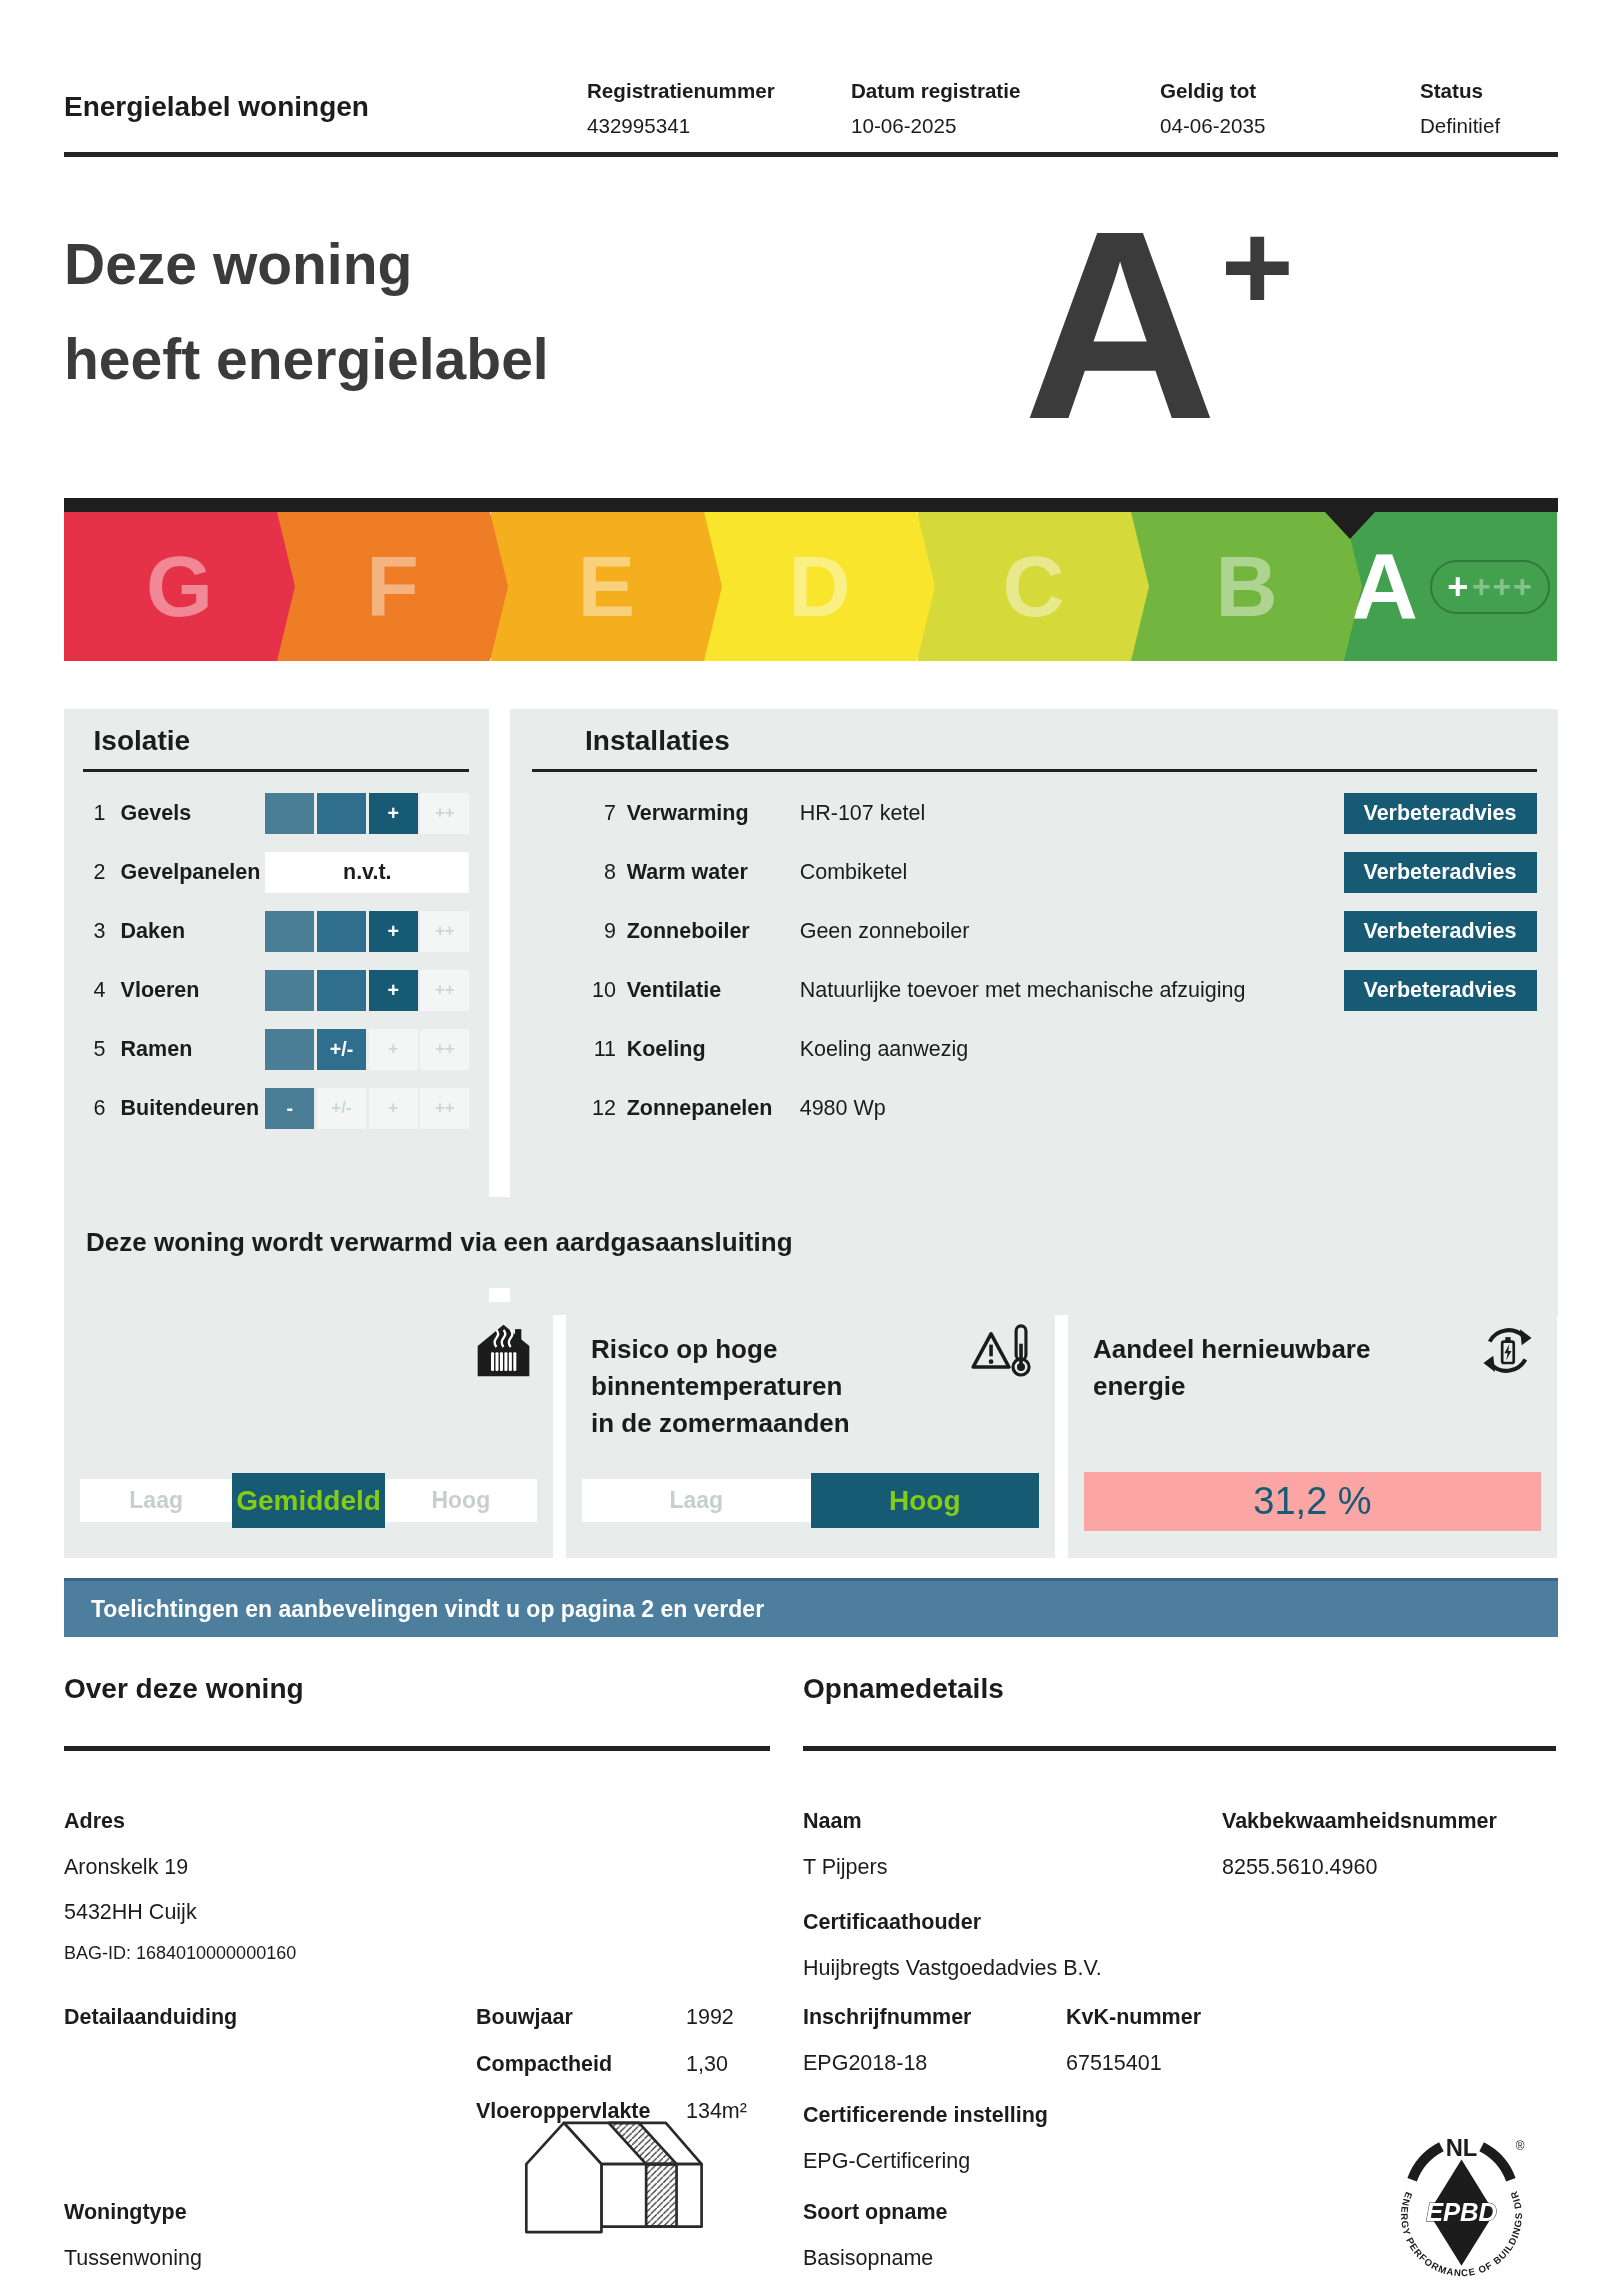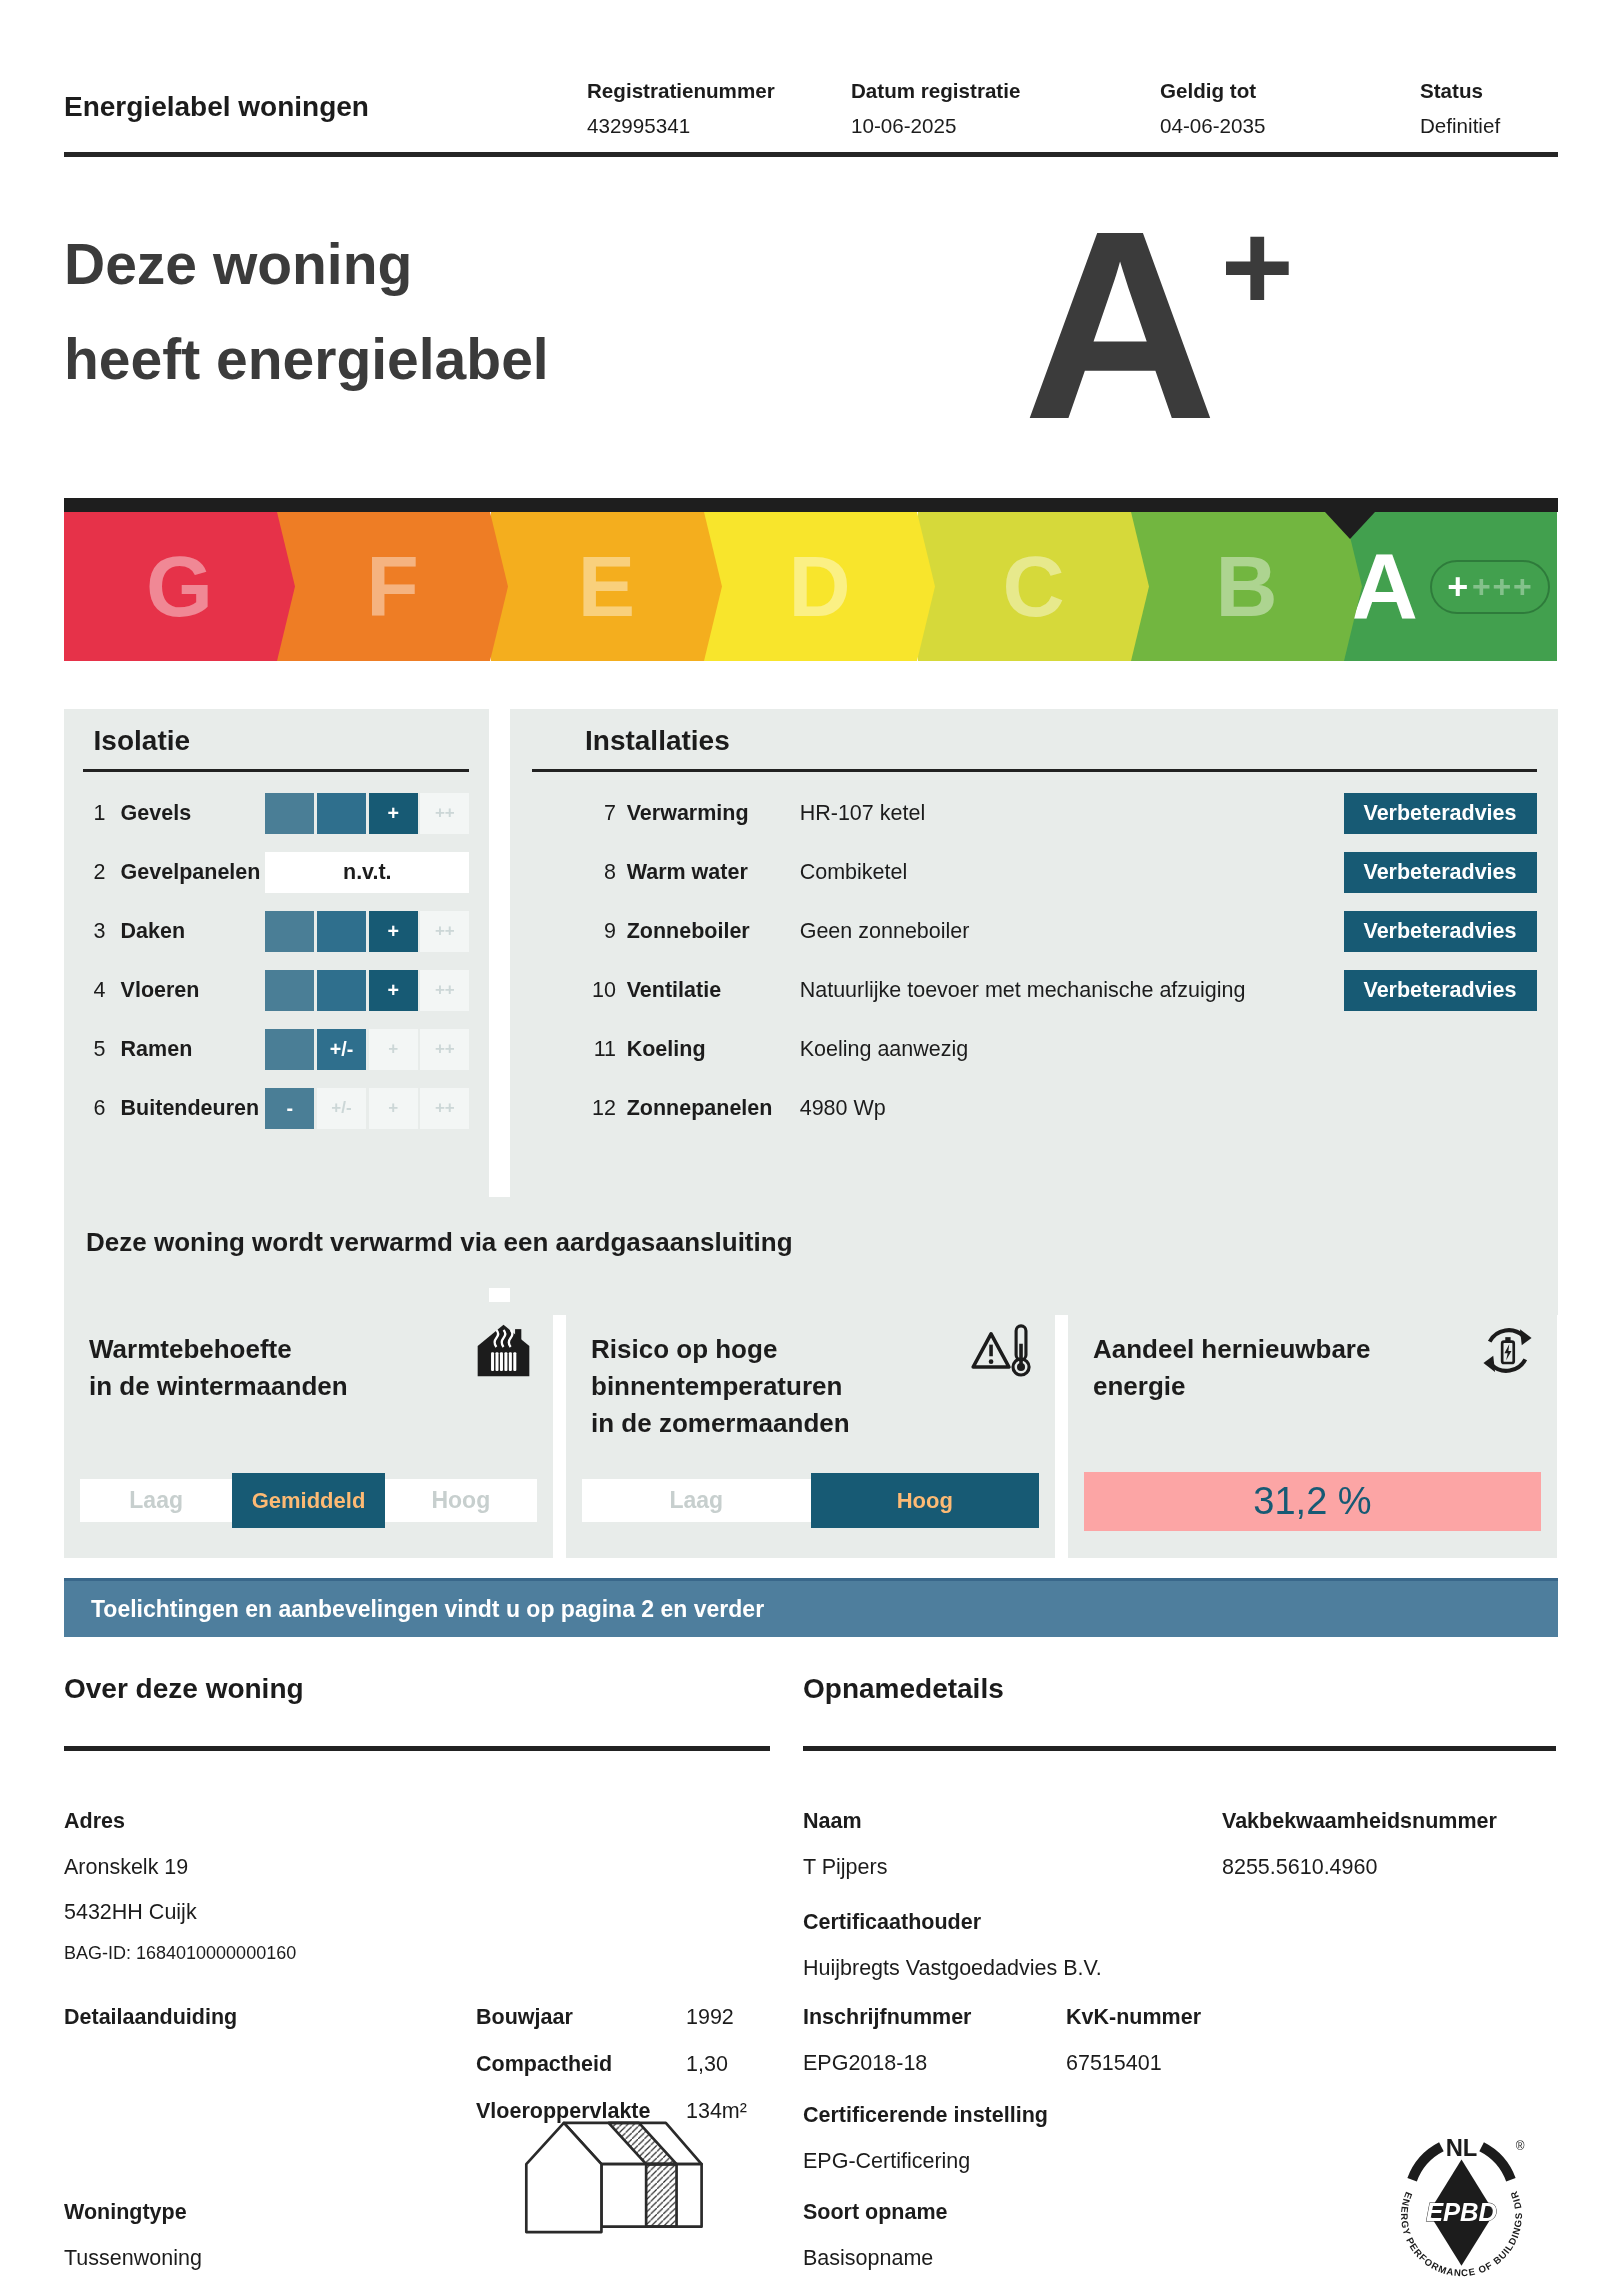--- a/index.html
+++ b/index.html
@@ -67,21 +67,21 @@
   .gas-banner { left:64px; top:1197px; width:1494px; height:91px; background:var(--boxgray,#e8ecea);
     display:flex; align-items:center; padding-left:22px; font-size:26px; font-weight:bold; }
 
   
   .ibox { top:1302px; height:256px; width:489px; background:var(--boxgray,#e8ecea); }
   .ibox .ib-title { position:absolute; left:25px; top:29px; font-size:26px; font-weight:bold; line-height:37px; }
   .ibox .ib-icon { position:absolute; right:21.5px; top:19.7px; }
   .strip { position:absolute; left:16px; right:16px; top:177px; height:43px; display:flex; align-items:stretch; }
   .opt { flex:1; display:flex; align-items:center; justify-content:center; background:#ffffff;
     color:#c7cfce; font-weight:bold; font-size:23px; }
-  .opt.sel { background:var(--teal,#175a74); color:#fdba74; margin:-6.3px 0; z-index:1; font-size:22px; }
+  .opt.sel { background:var(--teal,#175a74); color:#84cc16; margin:-6.3px 0; z-index:1; font-size:28px; }
   .value-strip { position:absolute; left:16px; right:16px; top:170px; height:59px; background:#fca5a5;
     display:flex; align-items:center; justify-content:center; font-size:38px; font-weight:normal; color:var(--teal,#175a74); }
 
   
   .page-banner { left:64px; top:1578px; width:1494px; height:59px; background:var(--steel,#4e7e9d);
     border-top:3.6px solid #39678a; display:flex; align-items:center; padding-left:27px;
     color:#fff; font-size:23px; font-weight:bold; }
 
   
   .sec-head { font-size:28px; font-weight:bold; }
@@ -257,24 +257,20 @@
           <span class="inst-val">4980 Wp</span>
         </div>
       </div>
   </div>
 
   <div class="abs gas-banner">
     <span>Deze woning wordt verwarmd via een aardgasaansluiting</span>
   </div>
 
   <div class="abs ibox" style="left:64px;">
-    <div class="ib-title">
-      <div>Warmtebehoefte</div>
-      <div>in de wintermaanden</div>
-    </div>
     <svg class="ib-icon" width="57" height="57" viewBox="0 0 64 64">
       <rect x="45" y="8" width="7" height="14" fill="#1c1c1c"></rect>
       <path d="M32 3 L61 27 V61 H3 V27 Z" fill="#1c1c1c"></path>
       <g stroke="#ffffff" stroke-width="2.6" fill="none">
         <path d="M24 28 q-4 -5 0 -10 q4 -5 0 -9"></path>
         <path d="M32 28 q-4 -5 0 -10 q4 -5 0 -9"></path>
         <path d="M40 28 q-4 -5 0 -10 q4 -5 0 -9"></path>
       </g>
       <g fill="#ffffff">
         <rect x="18" y="34" width="3.4" height="21" rx="1.2"></rect>

